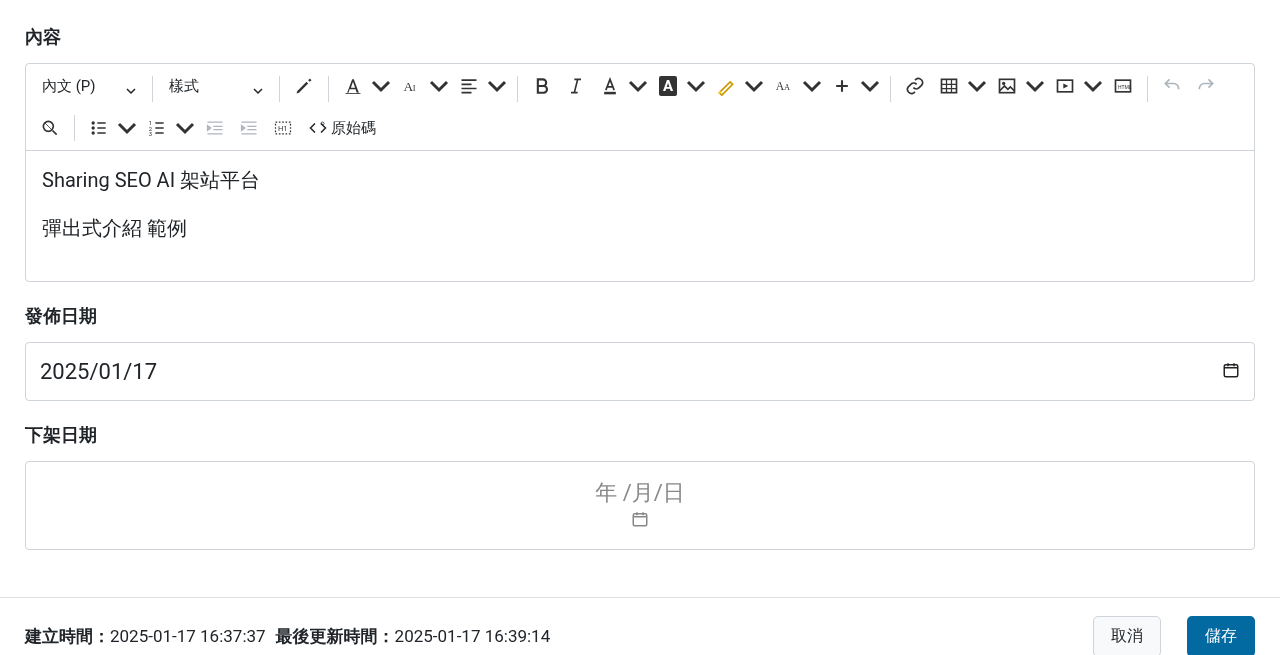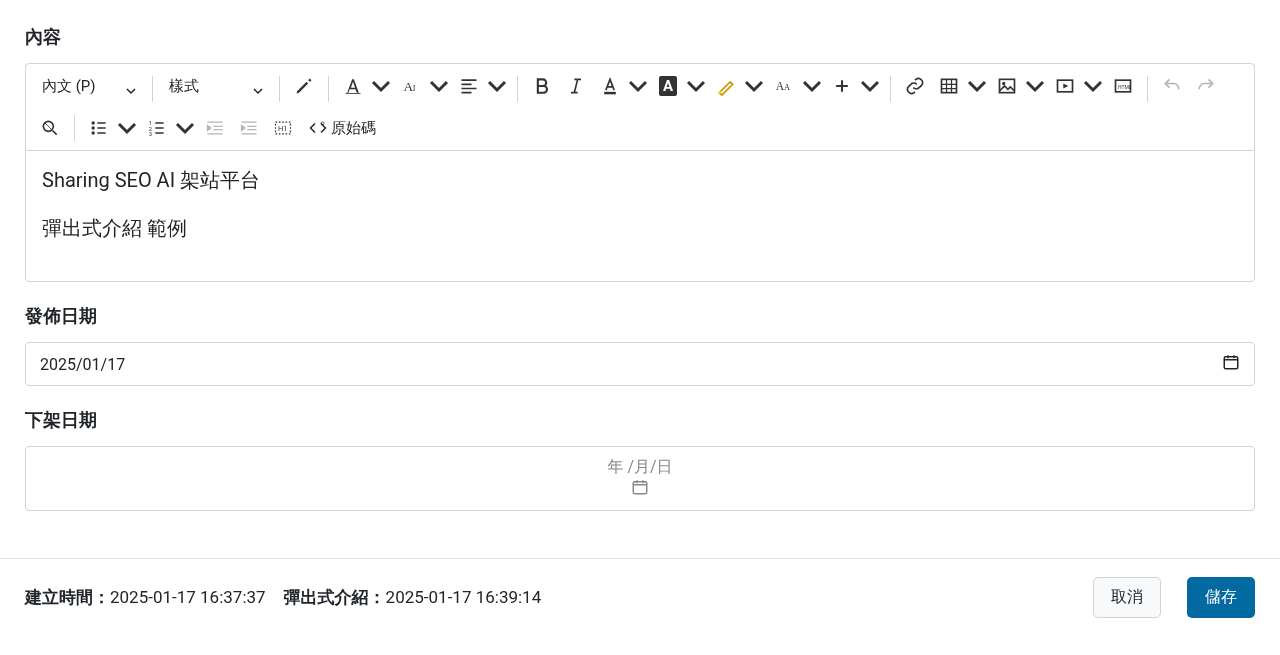--- a/index.html
+++ b/index.html
@@ -100,42 +100,42 @@
 }
 .editor-content p {
   font-size: 20px;
   line-height: 1.5;
   margin-bottom: 18px;
 }
 .date-input {
   width: 100%;
   border: 1px solid #ced4da;
   border-radius: 4px;
-  padding: 10px 14px;
-  font-size: 16px;
+  padding: 16px 14px;
+  font-size: 22px;
   display: flex;
   justify-content: space-between;
   align-items: center;
   margin-bottom: 22px;
   color: #212529;
 }
 .date-input.placeholder {
   color: #888;
   flex-direction: column;
 }
 .footer {
   border-top: 1px solid #dee2e6;
   padding: 18px 25px;
   display: flex;
   justify-content: space-between;
   align-items: center;
 }
 .meta {
   display: flex;
-  gap: 18px;
+  gap: 10px;
   font-size: 17px;
 }
 .meta strong {
   font-weight: 700;
 }
 .actions {
   display: flex;
   gap: 26px;
 }
 .btn {
@@ -492,20 +492,20 @@
     </span>
   </div>
 </div>
 
 <div class="footer">
   <div class="meta">
     <span>
       <strong>建立時間：</strong><span>2025-01-17 16:37:37</span>
     </span>
     <span>
-      <strong>彈出式介紹：</strong><span>2025-01-17 16:39:14</span>
+      <strong>最後更新時間：</strong><span>2025-01-17 16:39:14</span>
     </span>
   </div>
   <div class="actions">
     <button class="btn btn-cancel">取消</button>
     <button class="btn btn-save">儲存</button>
   </div>
 </div>
 
 </body></html>

